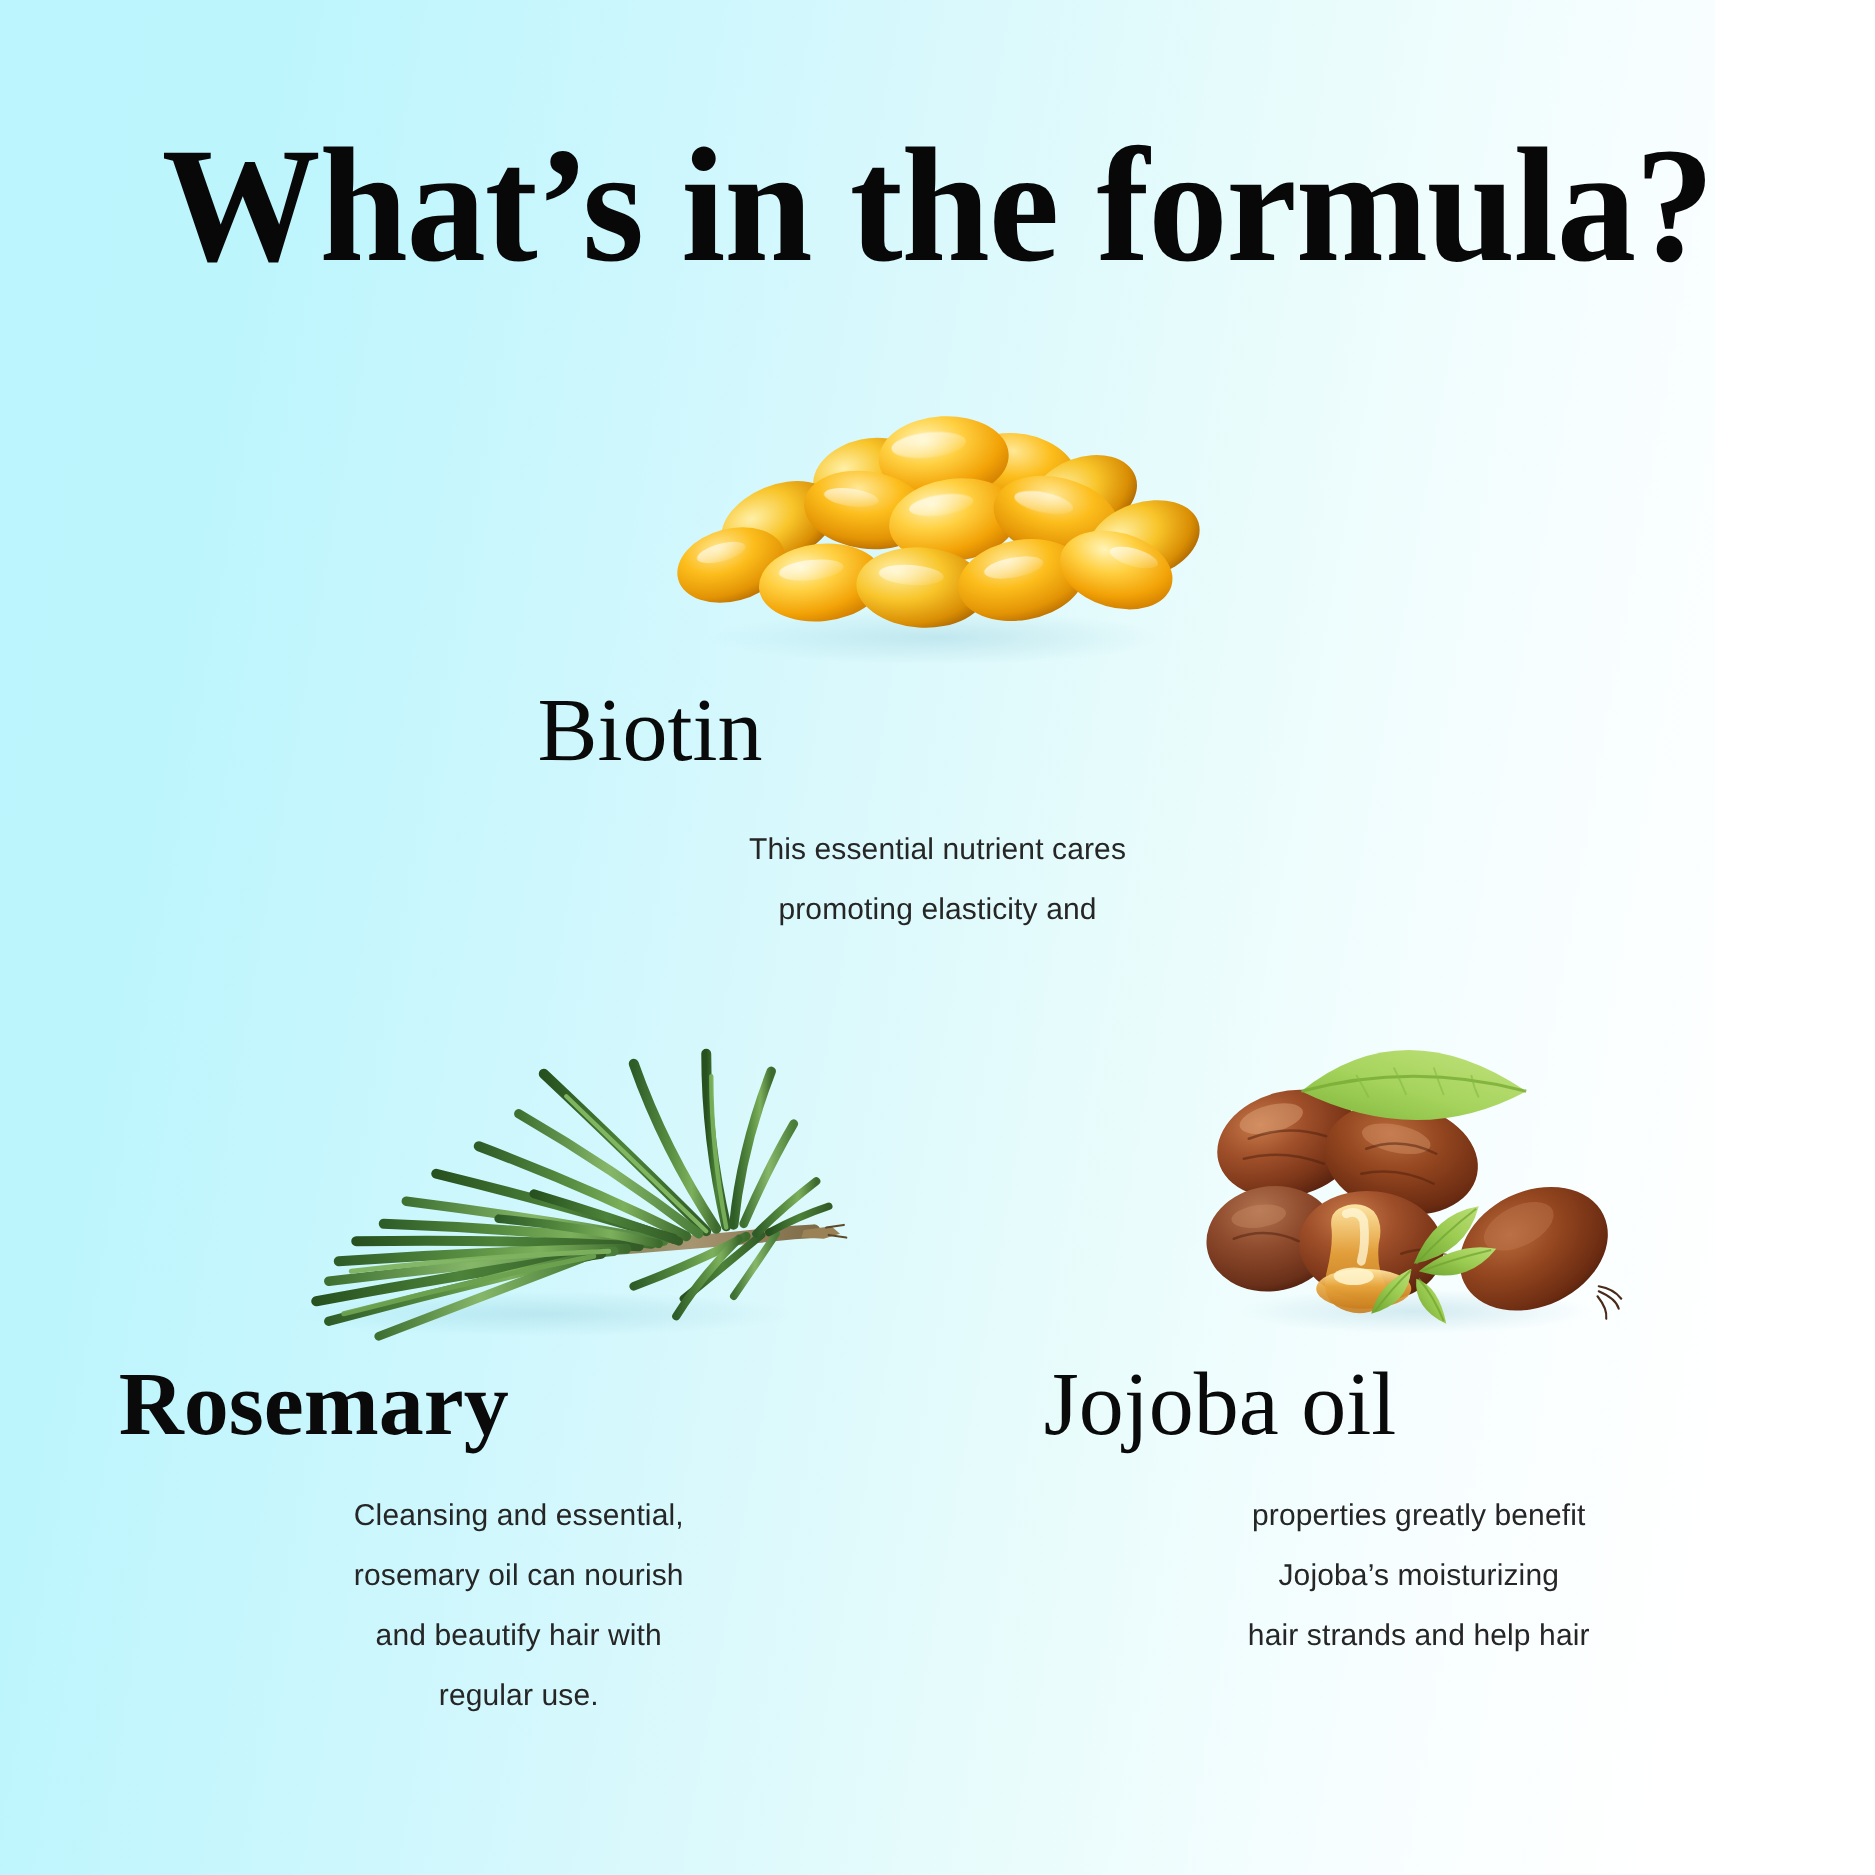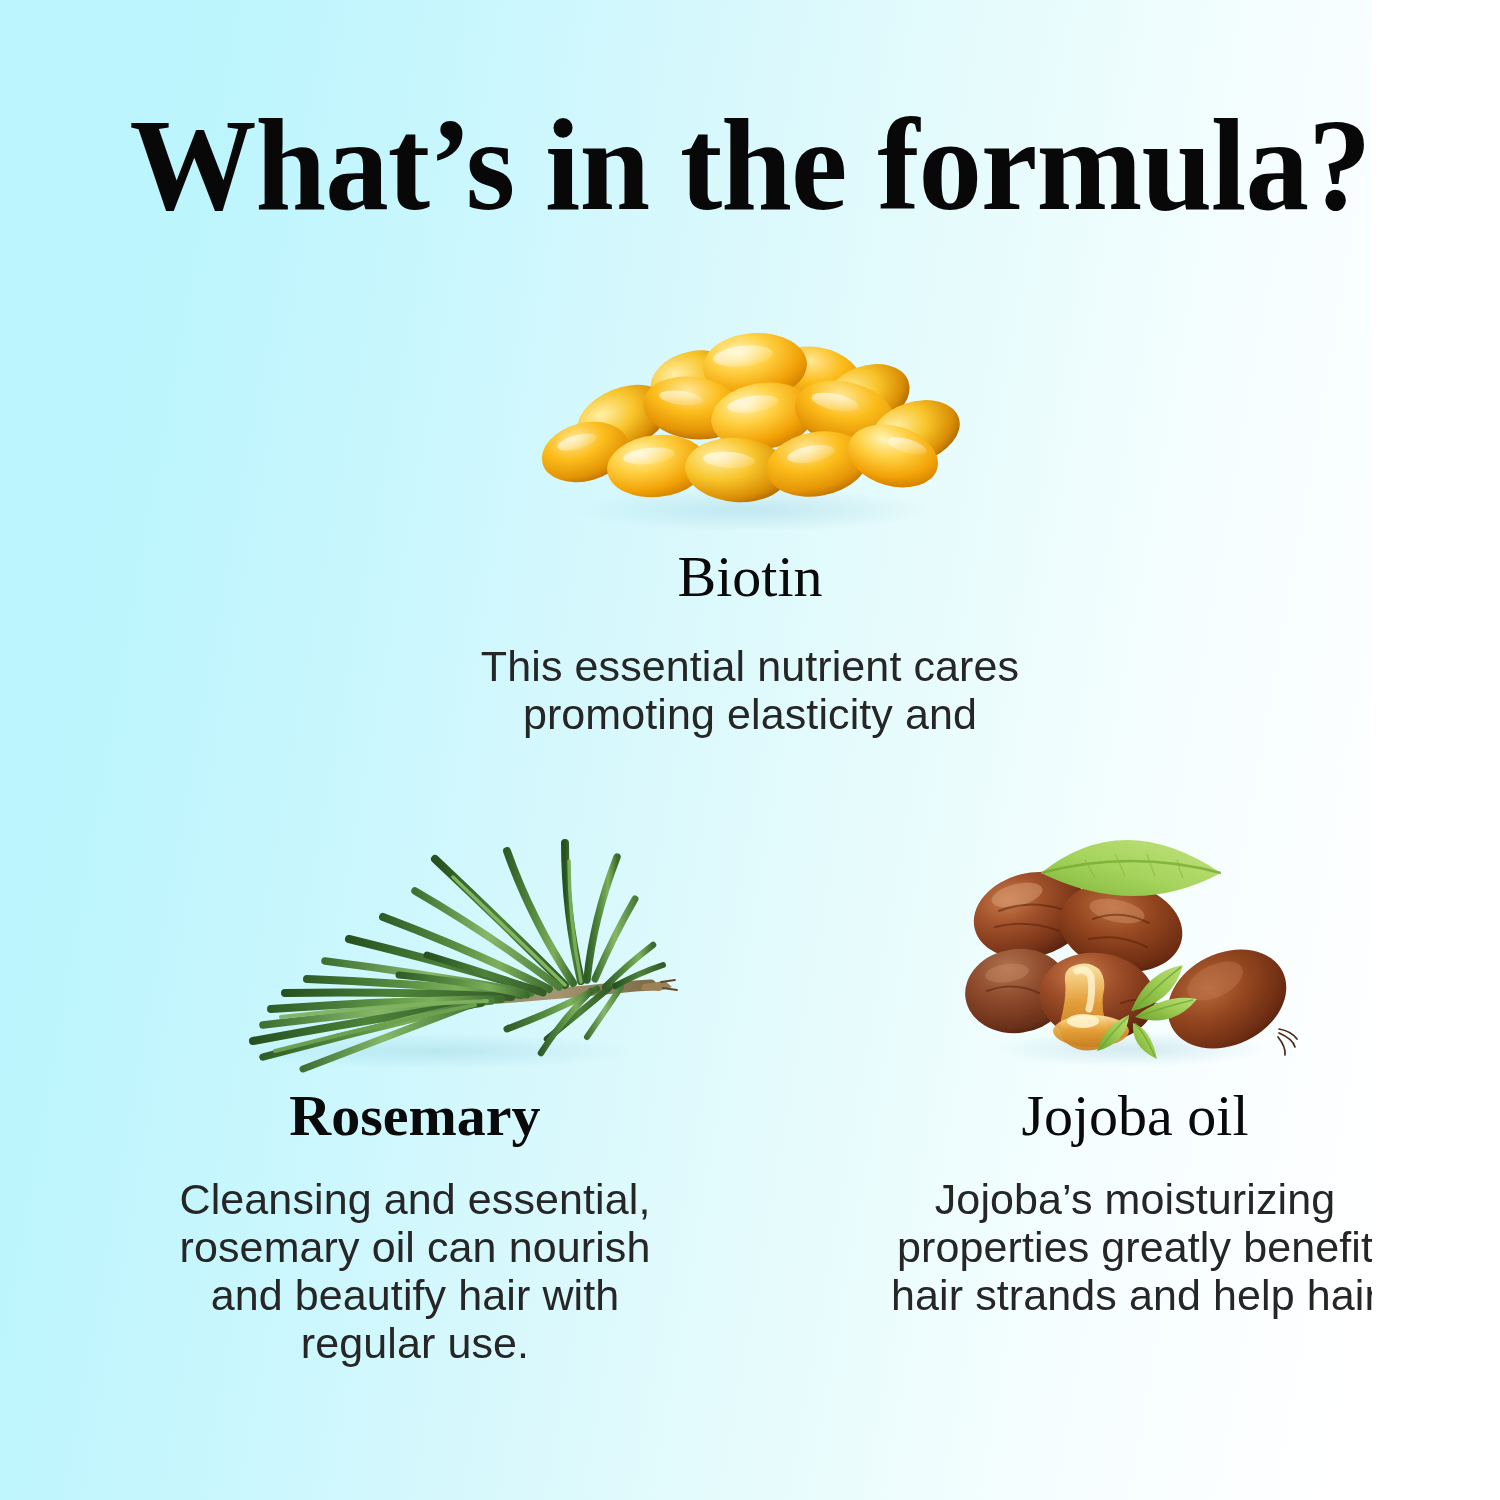--- a/index.html
+++ b/index.html
@@ -44,31 +44,30 @@
     color: #080808;
     transform: scaleX(0.97);
     transform-origin: center top;
     white-space: nowrap;
   }
 
   
   .ingredient-name {
     font-family: "Liberation Serif", "DejaVu Serif", serif;
     font-weight: 400;
-    font-size: 58px;
+    font-size: 72px;
     line-height: 1;
     color: #0a0a0a;
-    text-align: center;
     letter-spacing: 0px;
     white-space: nowrap;
   }
   .ingredient-desc {
     font-family: "Liberation Sans", sans-serif;
     font-weight: 400;
-    font-size: 43px;
+    font-size: 24px;
     line-height: 48px;
     color: #262626;
     text-align: center;
     letter-spacing: 0.1px;
   }
   .ingredient-desc .ln { display: block; }
 
   
   #biotin-block {
     position: absolute;
@@ -389,19 +388,19 @@
           <path d="M202 202 Q228 192 258 185"></path>
           <path d="M200 208 Q212 222 220 242"></path>
           <path d="M194 201 Q178 216 165 234"></path>
         </g>
       </svg>
     </div>
 
     <div id="jojoba-name" class="ingredient-name">Jojoba oil</div>
 
     <div id="jojoba-desc" class="ingredient-desc">
+      <span class="ln">properties greatly benefit</span>
       <span class="ln">Jojoba’s moisturizing</span>
-      <span class="ln">properties greatly benefit</span>
       <span class="ln">hair strands and help hair</span>
     </div>
   </div>
 
 </div>
 
 </body></html>

